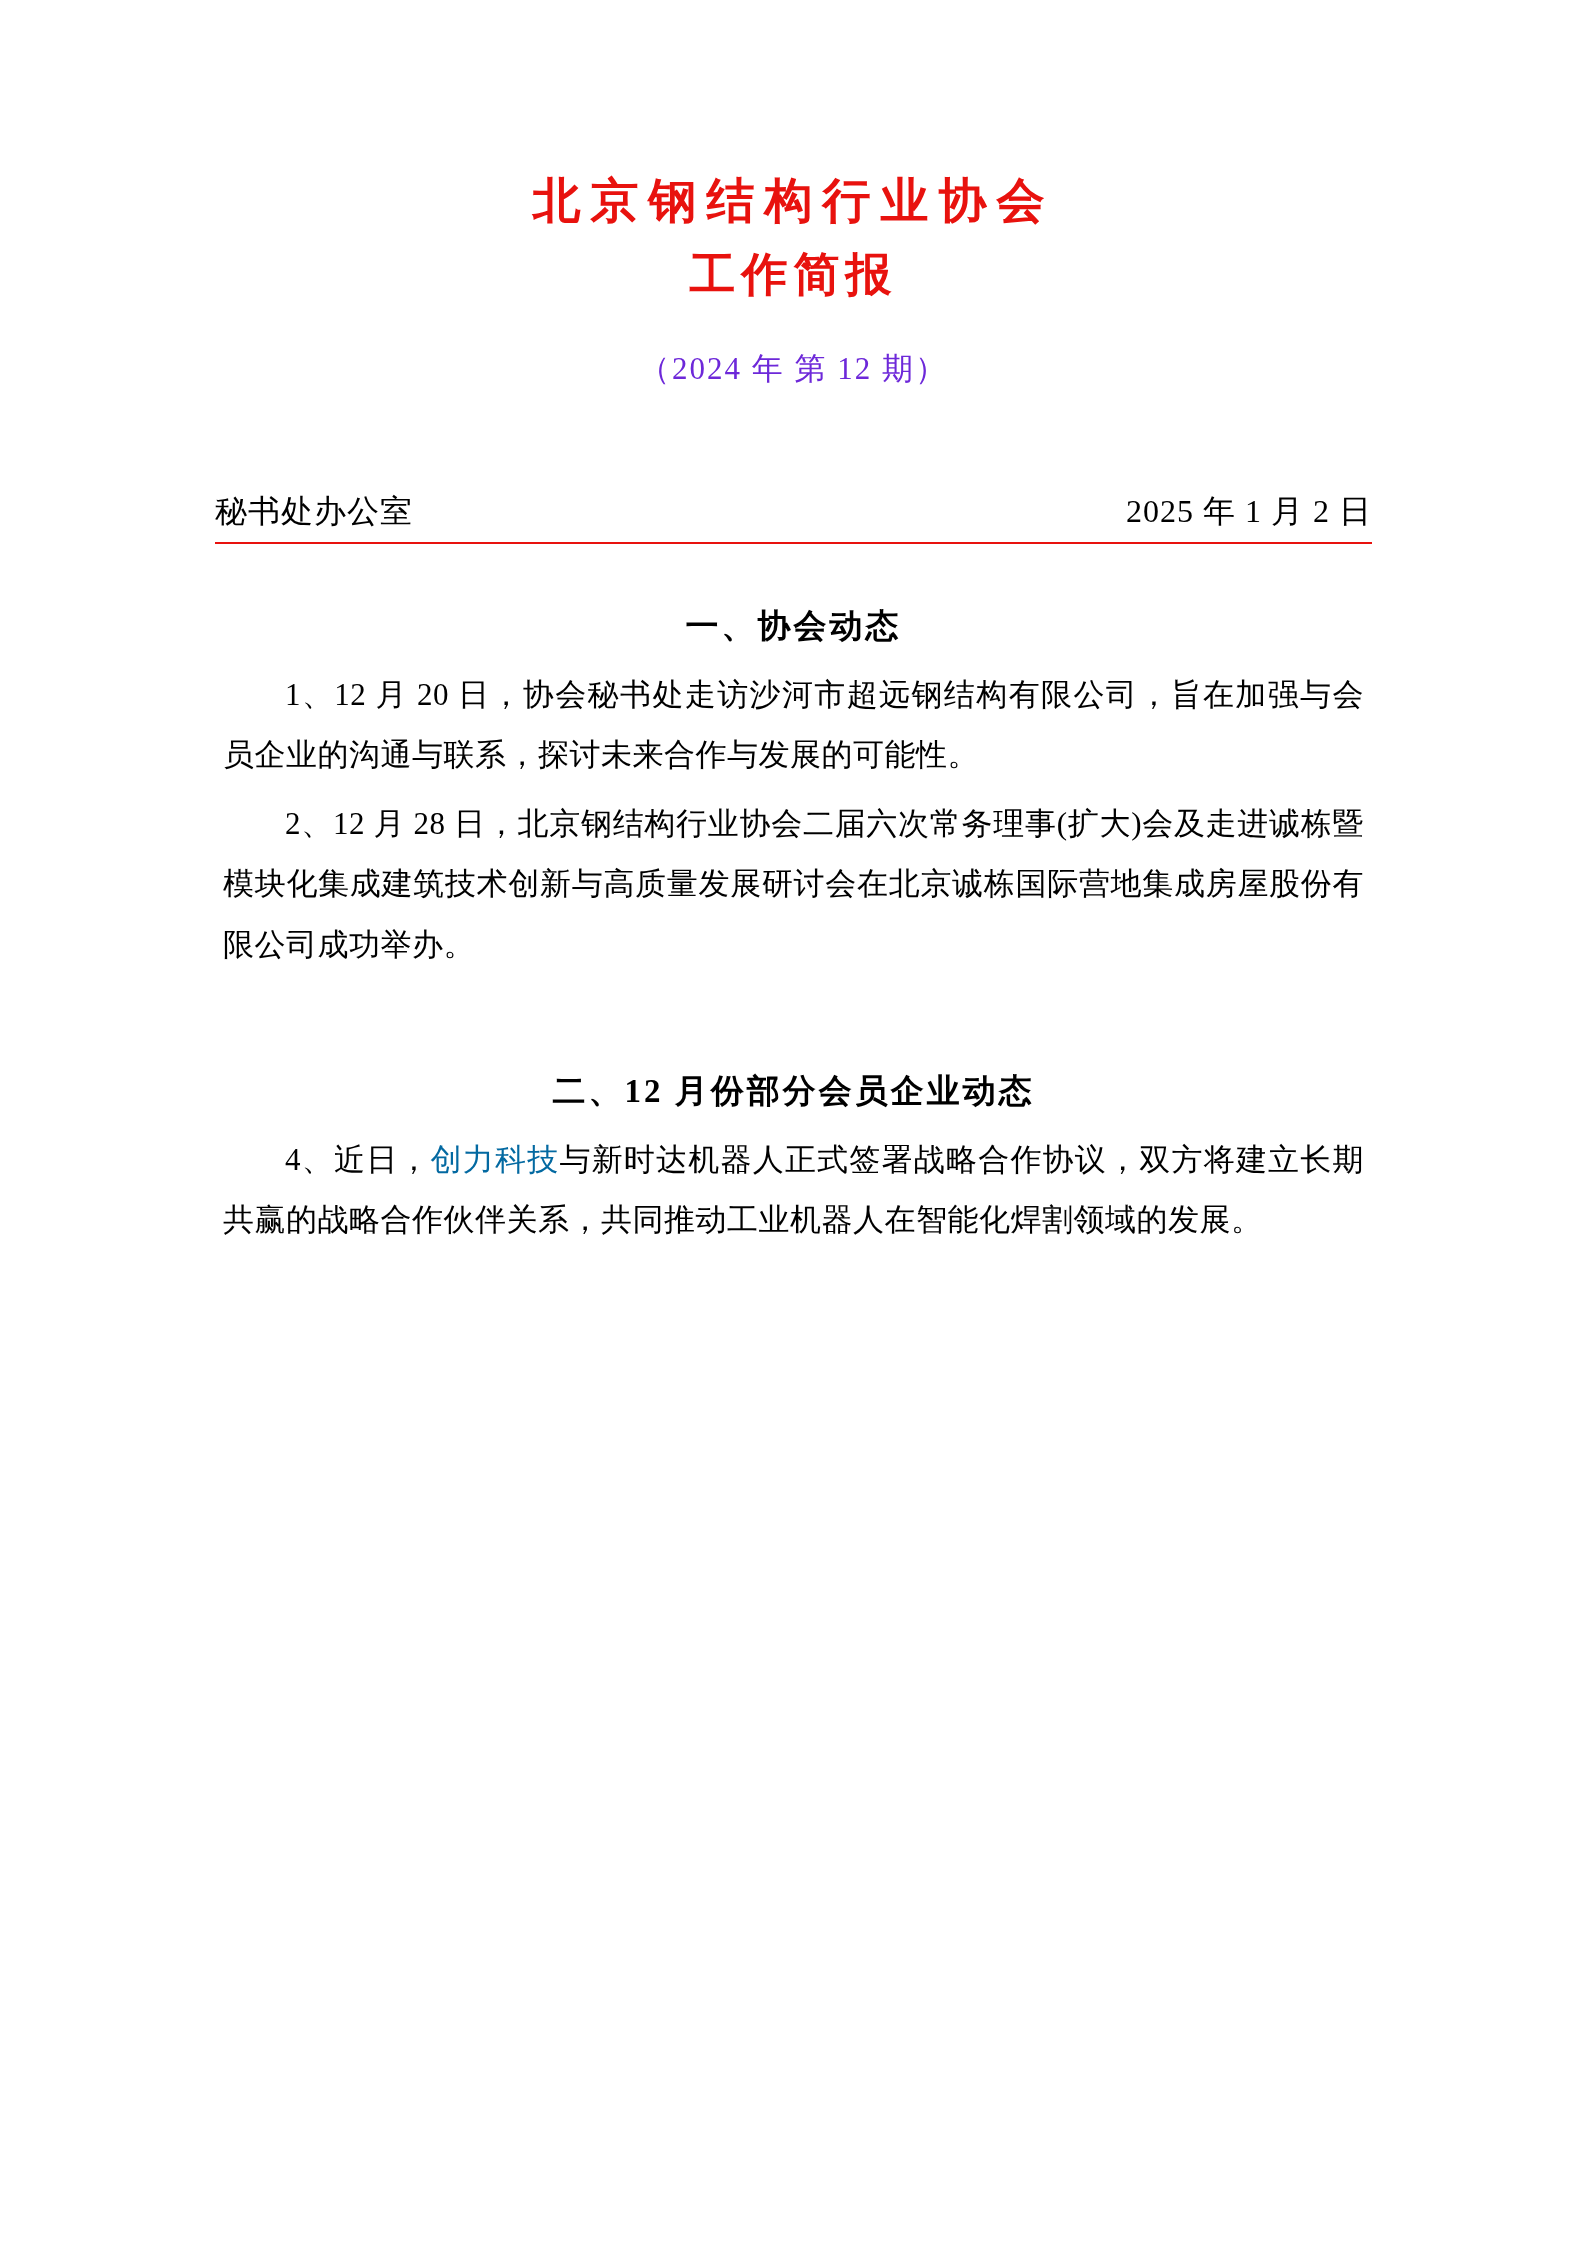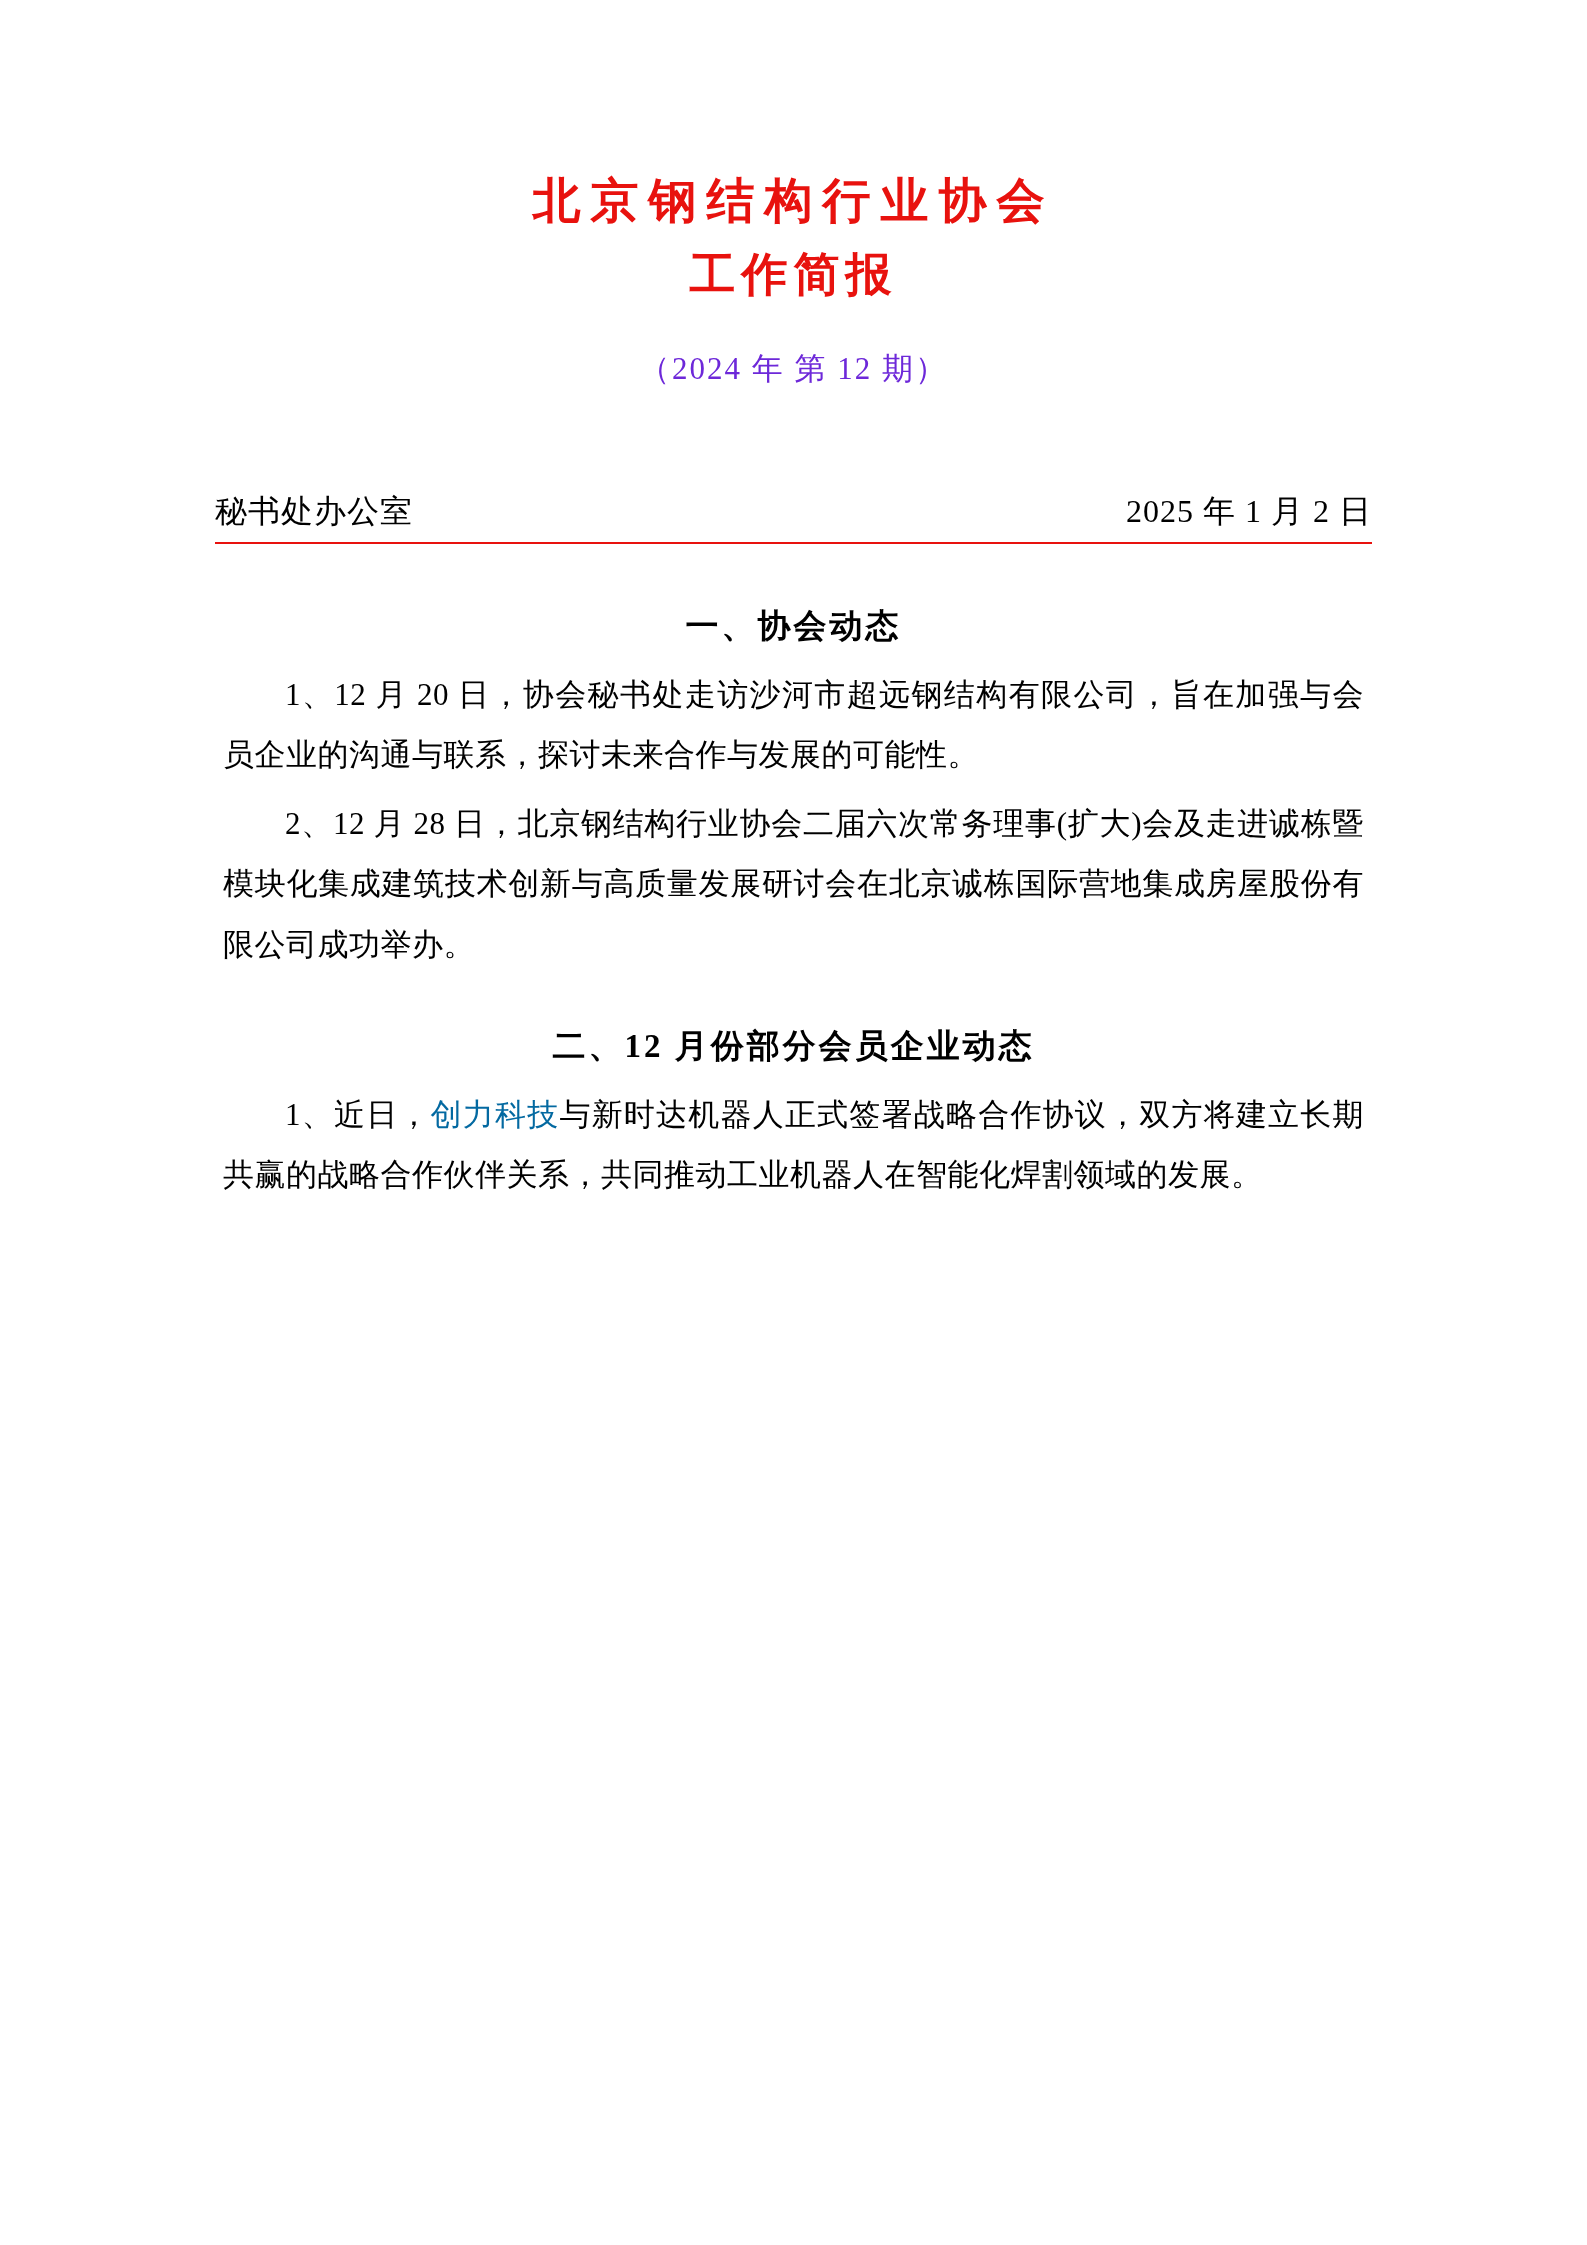--- a/index.html
+++ b/index.html
@@ -70,21 +70,21 @@
   
   .section-heading {
     text-align: center;
     font-size: 33px;
     font-weight: bold;
     letter-spacing: 3px;
     margin-top: 60px;
     margin-bottom: 16px;
   }
   .section-heading.second {
-    margin-top: 49px;
+    margin-top: 94px;
   }
   p.para {
     font-size: 31px;
     line-height: 1.95;
     text-align: justify;
     text-justify: inter-ideograph;
     margin: 8px;
     text-indent: 62px;
     letter-spacing: 0.5px;
   }
@@ -105,16 +105,16 @@
     <div class="issuer-left">秘书处办公室</div>
     <div class="issuer-right">2025 年 1 月 2 日</div>
   </div>
 
   <div class="section-heading">一、协会动态</div>
   <p class="para">1、12 月 20 日，协会秘书处走访沙河市超远钢结构有限公司，旨在加强与会员企业的沟通与联系，探讨未来合作与发展的可能性。</p>
   <p class="para">2、12 月 28 日，北京钢结构行业协会二届六次常务理事(扩大)会及走进诚栋暨模块化集成建筑技术创新与高质量发展研讨会在北京诚栋国际营地集成房屋股份有限公司成功举办。</p>
 
   <div class="section-heading second">二、12 月份部分会员企业动态</div>
 
-  <p class="para"><span>1、近日，</span><span class="red">创力科技</span><span>与新时达机器人正式签署战略合作协议，双方将建立长期共赢的战略合作伙伴关系，共同推动工业机器人在智能化焊割领域的发展。</span></p>
+  <p class="para"><span>4、近日，</span><span class="red">创力科技</span><span>与新时达机器人正式签署战略合作协议，双方将建立长期共赢的战略合作伙伴关系，共同推动工业机器人在智能化焊割领域的发展。</span></p>
 
 
 </div>
 
 </body></html>

